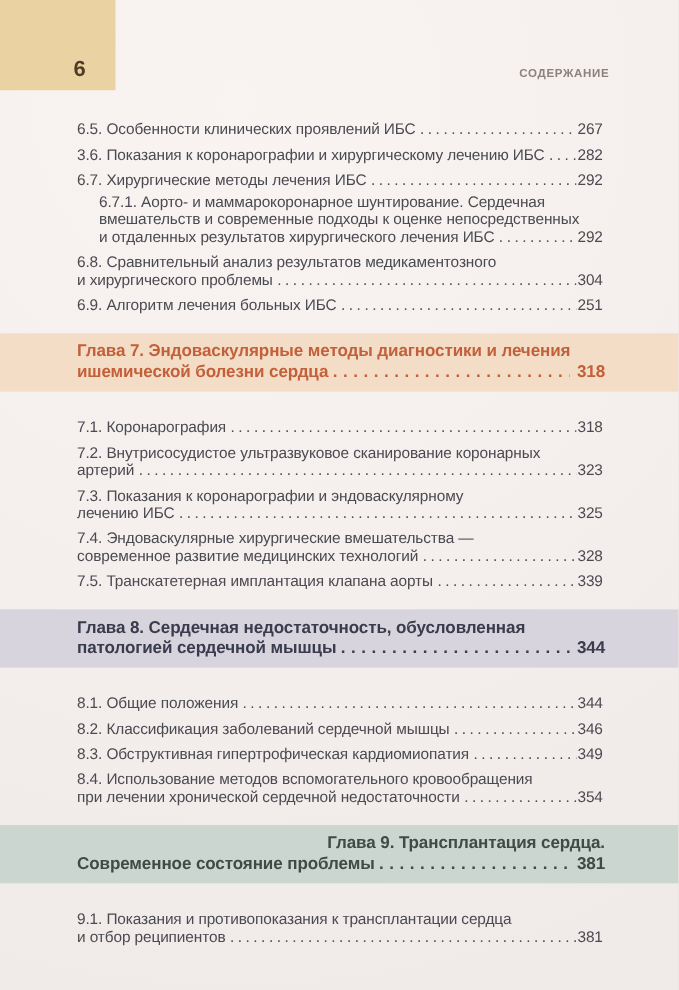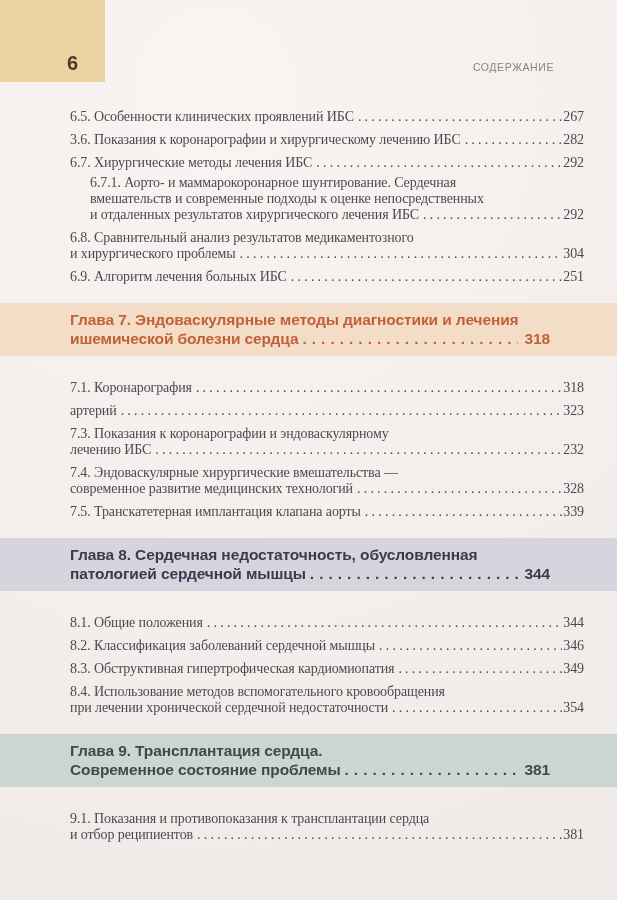--- a/index.html
+++ b/index.html
@@ -18,40 +18,40 @@
     position:absolute;top:0;left:0;width:105px;height:82px;
     background:var(--corner_bg,#ebd2a2);
   }
   .corner-num{
     position:absolute;right:27px;bottom:7px;
     font-size:20px;font-weight:700;color:var(--corner_text,#4d3d27);
   }
   
   .running-head{
     position:absolute;top:61px;right:63px;
-    font-size:10.5px;letter-spacing:.6px;font-weight:400;
+    font-size:10.5px;letter-spacing:.6px;font-weight:700;
     color:var(--running,#8b827b);
   }
   
   .toc{position:absolute;top:0;left:0;right:0;padding-top:109px;}
   .entry{
-    margin:7px 33px 0 70px;
-    font-size:14px;line-height:16px;letter-spacing:-.1px;font-family:Liberation Serif, serif;
+    margin:7px 69px 0 70px;
+    font-size:14px;line-height:16px;letter-spacing:-.1px;
   }
   .toc > .entry:first-child{margin-top:0;}
   .entry.sub{margin-top:4px;margin-left:90px;}
   .chapter{
     margin-top:18px;
     padding:7px 67px 8px 70px;
     font-size:15.5px;line-height:19px;font-weight:700;letter-spacing:-.1px;
   }
   .chapter + .entry{margin-top:24px;}
   .ch7{background:var(--ch7_bg,#f4ddc7);color:var(--ch7_text,#c2603a);}
   .ch8{background:var(--ch8_bg,#d7d4de);color:var(--ch8_text,#3a3b4d);}
-  .ch9{background:var(--ch9_bg,#ccd6d0);color:var(--ch9_text,#3e4b46);}
+  .ch9{background:var(--ch9_bg,#ccd6d0);color:var(--ch9_text,#3e4b46);text-align:right;}
   .line{white-space:nowrap;}
   .line.last{display:flex;align-items:baseline;}
   .t{flex:0 1 auto;white-space:nowrap;}
   .dots{
     flex:1 1 auto;min-width:0;overflow:hidden;white-space:nowrap;
     margin:0 1px 0 4px;
   }
   .dots::after{
     content:"........................................................................................................................................................";
     letter-spacing:3.2px;
@@ -124,32 +124,33 @@
         </div>
       </div>
       <div class="entry">
         <div class="line last">
           <span class="t">7.1. Коронарография</span>
           <span class="dots"></span>
           <span class="pg">318</span>
         </div>
       </div>
       <div class="entry">
+        <div class="line"><span class="t">7.2. Внутрисосудистое ультразвуковое сканирование коронарных</span></div>
         <div class="line last">
           <span class="t">артерий</span>
           <span class="dots"></span>
           <span class="pg">323</span>
         </div>
       </div>
       <div class="entry">
         <div class="line"><span class="t">7.3. Показания к коронарографии и эндоваскулярному</span></div>
         <div class="line last">
           <span class="t">лечению ИБС</span>
           <span class="dots"></span>
-          <span class="pg">232</span>
+          <span class="pg">325</span>
         </div>
       </div>
       <div class="entry">
         <div class="line"><span class="t">7.4. Эндоваскулярные хирургические вмешательства —</span></div>
         <div class="line last">
           <span class="t">современное развитие медицинских технологий</span>
           <span class="dots"></span>
           <span class="pg">328</span>
         </div>
       </div>

